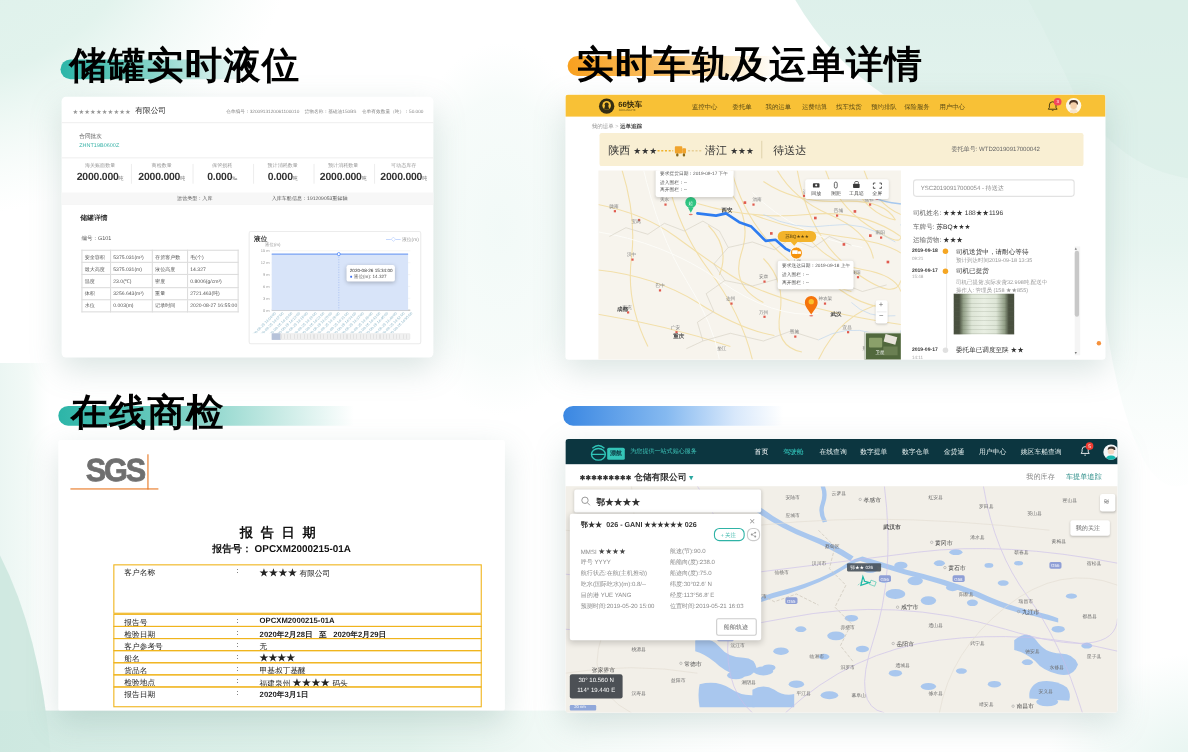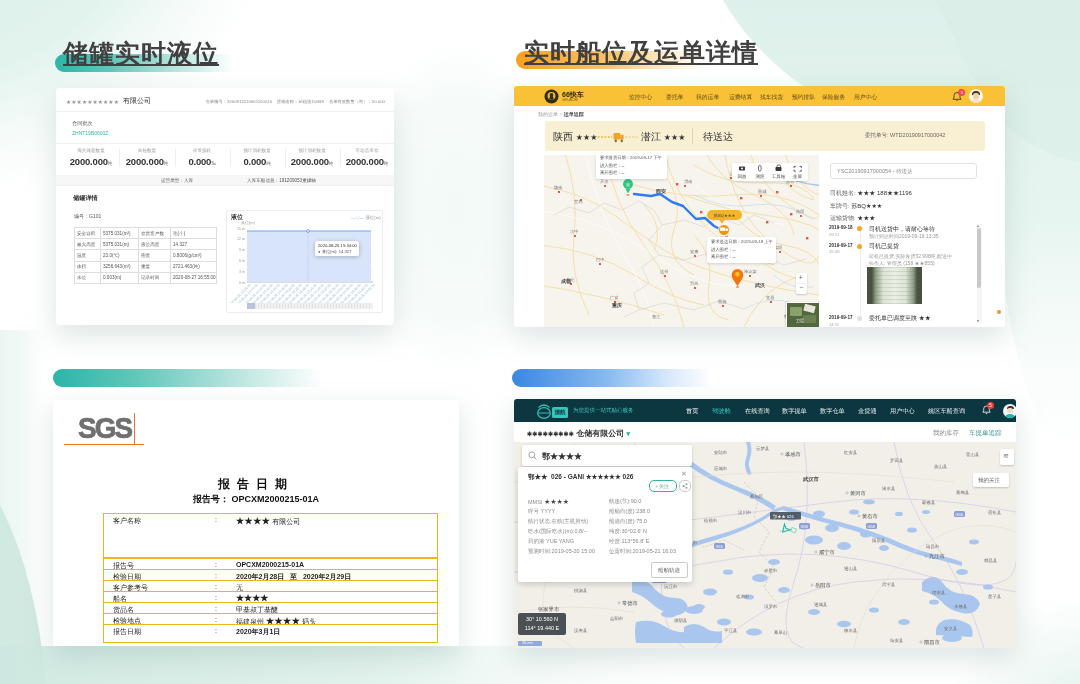--- a/index.html
+++ b/index.html
@@ -1,20 +1,20 @@
 <!DOCTYPE html>
 <html><head>
 <meta charset="utf-8">
 <style>
 html,body{margin:0;padding:0;}
 body{width:1080px;height:684px;overflow:hidden;background:#fff;font-family:"Liberation Sans",sans-serif;}
 #stage{position:absolute;left:0;top:0;width:1080px;height:684px;background:#fff;overflow:hidden;}
 .abs{position:absolute;}
 .card{position:absolute;background:#fff;border-radius:4px;box-shadow:0 10px 28px rgba(110,150,145,.25);}
-.ttl{position:absolute;font-size:25px;font-weight:bold;color:#404040;letter-spacing:1px;white-space:nowrap;z-index:5;text-decoration:underline;}
+.ttl{position:absolute;font-size:34px;font-weight:bold;color:#000000;letter-spacing:1px;white-space:nowrap;z-index:5;}
 .pill{position:absolute;height:18px;border-radius:9px;z-index:4;}
 .pill.teal{background:linear-gradient(90deg,#2cb5a8 0%,#62c7ba 30%,#c4e9e3 70%,rgba(255,255,255,0) 96%);}
 .pill.orange{background:linear-gradient(90deg,#f8a01e 0%,#fac168 45%,#fdeccd 75%,rgba(255,255,255,0) 96%);}
 .pill.blue{background:linear-gradient(90deg,#3a87e2 0%,#85b9f0 45%,#d8e8fb 75%,rgba(255,255,255,0) 96%);}
 .t{position:absolute;white-space:nowrap;}
 .stats .st{position:absolute;top:0;width:54px;text-align:center;}
 .stats .st i{display:block;font-style:normal;font-size:4.6px;color:#999;}
 .stats .st b{display:block;margin-top:3px;font-size:9.5px;color:#333;font-weight:600;letter-spacing:-0.2px;}
 .stats .st b u{text-decoration:none;font-size:4.6px;font-weight:400;color:#666;}
 .stats .st + .st{border-left:0;}
@@ -67,22 +67,23 @@
  <path d="M935,0 L1080,0 L1080,162 Q1016,152 978,88 Q955,38 935,0 Z" fill="#d7ede6" opacity="0.5"></path>
  <path d="M0,505 Q36,575 46,684 L0,684 Z" fill="#cfe8df" opacity="0.95"></path>
  <rect x="0" y="646" width="680" height="38" fill="url(#gbl)" opacity="0.9"></rect>
  <ellipse cx="1098" cy="708" rx="150" ry="115" fill="url(#gbr)" opacity="0.85"></ellipse>
  <ellipse cx="456" cy="208" rx="95" ry="170" fill="url(#ggap)" opacity="0.55"></ellipse>
 </svg>
 
 <div class="pill teal" style="left:55px;top:54px;width:186px;"></div>
 <div class="ttl" style="left:63px;top:37px;">储罐实时液位</div>
 <div class="pill orange" style="left:516px;top:51px;width:200px;"></div>
-<div class="ttl" style="left:524px;top:36px;">实时船位及运单详情</div>
+<div class="ttl" style="left:524px;top:36px;">实时车轨及运单详情</div>
 <div class="pill teal" style="left:53px;top:369px;width:280px;"></div>
+<div class="ttl" style="left:64px;top:352px;">在线商检</div>
 <div class="pill blue" style="left:512px;top:369px;width:208px;"></div>
 
 <div id="card1" class="card" style="left:56px;top:88px;width:338px;height:237px;">
  <div class="t" style="left:10px;top:8.5px;font-size:5.8px;color:#949494;letter-spacing:0.1px;">★★★★★★★★★★<span style="color:#333;letter-spacing:0;font-size:7px;margin-left:4px;position:relative;top:-0.5px;">有限公司</span></div>
  <div class="t" style="right:9px;top:10.5px;font-size:4.3px;color:#888;">仓单编号：3200913120061100010&nbsp;&nbsp;&nbsp;&nbsp;货物名称：基础油150BS&nbsp;&nbsp;&nbsp;&nbsp;仓单有效数量（吨）：50.000</div>
  <div class="abs" style="left:0;top:22.5px;width:338px;height:1px;background:#f0f0f0;"></div>
  <div class="t" style="left:16px;top:32px;font-size:5.2px;color:#555;">合同批次</div>
  <div class="t" style="left:16px;top:42px;font-size:5px;color:#3ab3a8;">ZHNT19B0600Z</div>
  <div class="abs" style="left:0;top:54.5px;width:338px;height:1px;background:#f0f0f0;"></div>
  <div class="abs" style="left:0;top:96.5px;width:338px;height:1px;background:#f0f0f0;"></div>

